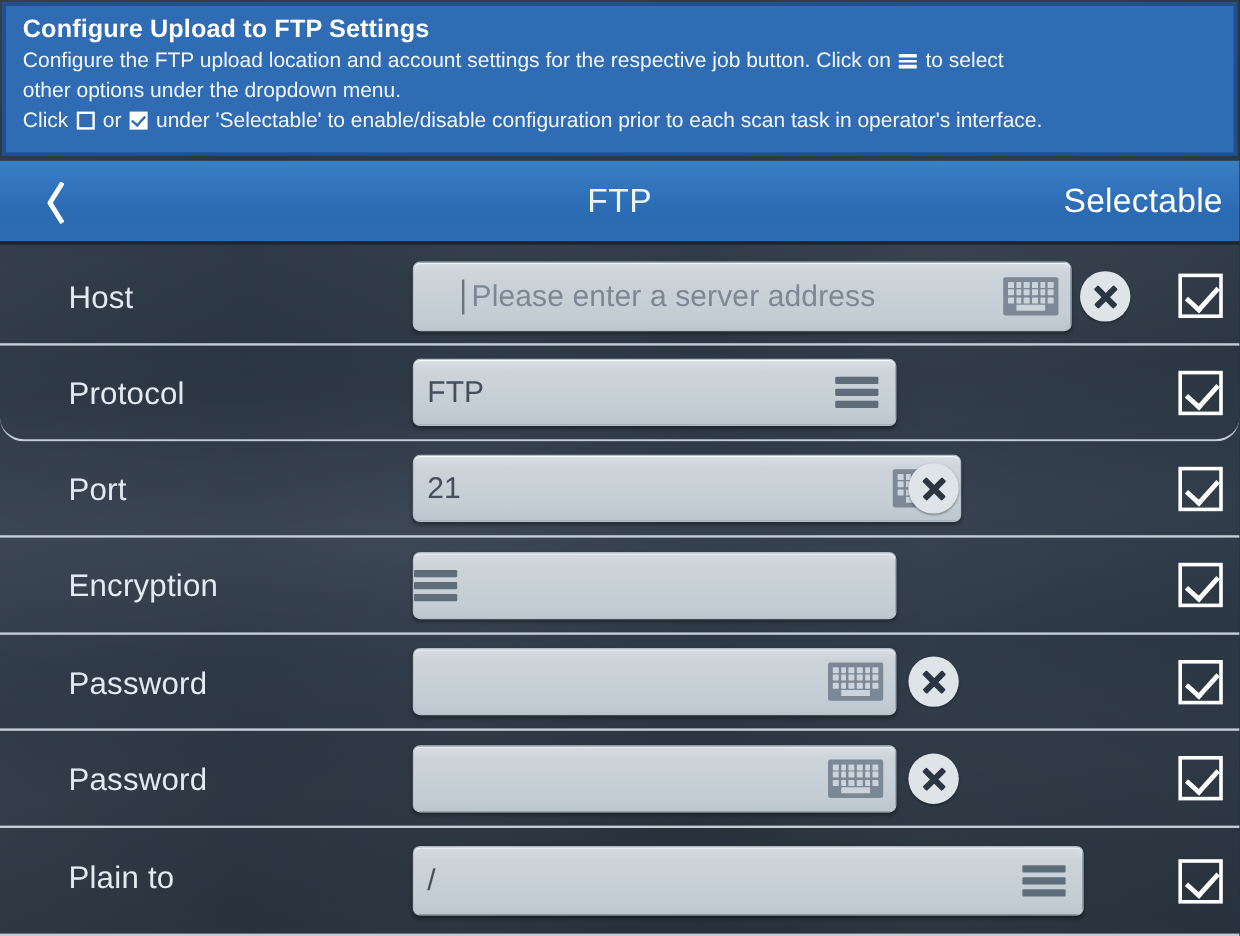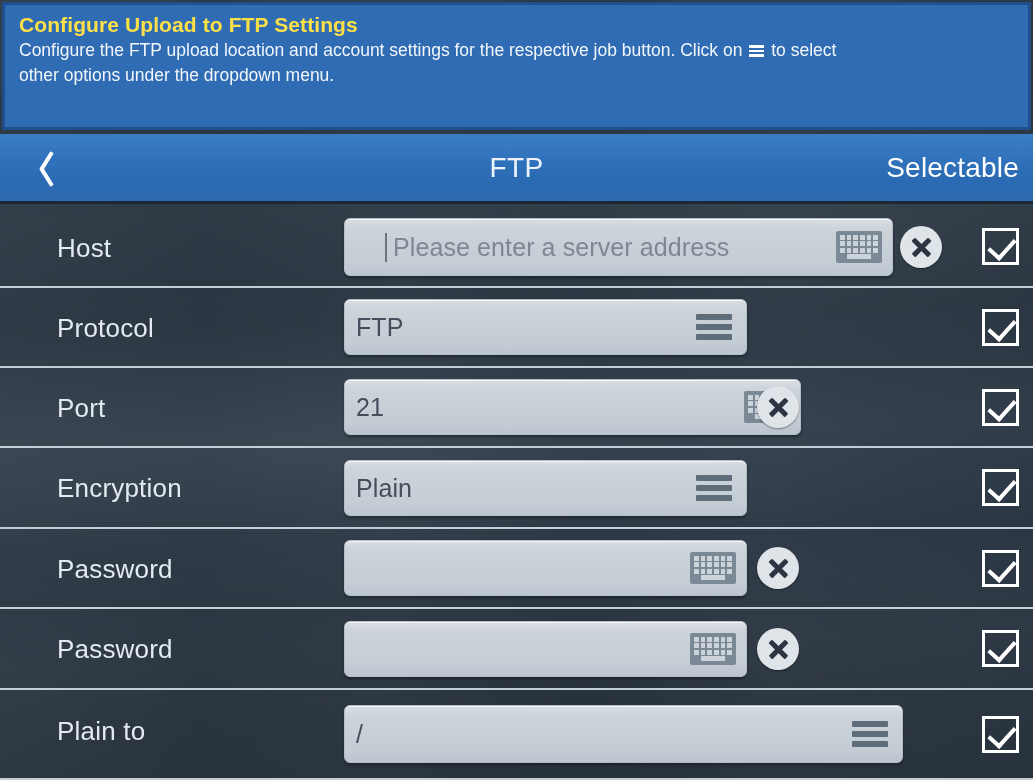--- a/index.html
+++ b/index.html
@@ -35,21 +35,21 @@
     background: #2f6cb4;
     border: 3px solid #1f4f8c;
     padding: 6px 12px 0 14px;
     color: #ffffff;
   }
   .banner-title {
     font-size: 21px;
     font-weight: bold;
     line-height: 27px;
     letter-spacing: 0.1px;
-    color: #fde047;
+    color: #ffffff;
   }
   .banner-body {
     font-size: 17.5px;
     line-height: 25px;
     color: #f2f6fb;
   }
   .banner-body .ln { display: block; white-space: nowrap; }
 
   .glyph-hamburger-inline {
     display: inline-block;
@@ -270,20 +270,27 @@
 
   <div class="banner">
     <div class="banner-title">Configure Upload to FTP Settings</div>
     <div class="banner-body">
       <span class="ln">
         <span>Configure the FTP upload location and account settings for the respective job button. Click on</span>
         <span class="glyph-hamburger-inline"><i></i><i></i><i></i></span>
         <span>to select</span>
       </span>
       <span class="ln">other options under the dropdown menu.</span>
+      <span class="ln">
+        <span>Click</span>
+        <span class="glyph-box-empty"></span>
+        <span>or</span>
+        <span class="glyph-box-checked"></span>
+        <span>under 'Selectable' to enable/disable configuration prior to each scan task in operator's interface.</span>
+      </span>
     </div>
   </div>
 
   <div class="navbar">
     <div class="nav-back">
       <div class="chev"></div>
     </div>
     <div class="nav-title">FTP</div>
     <div class="nav-right">Selectable</div>
   </div>
@@ -319,21 +326,21 @@
               <i></i>
             </div>
             <div class="kbd-row space">
               <i></i>
             </div>
           </div>
         </div>
         <div class="clear-btn" style="left: 900px; top: 19px;"></div>
         <div class="sel-check" style="top: 21px;"></div>
       </div>
-      <div class="row" style="top: 81px; height: 80px;">
+      <div class="row" style="top: 81px; height: 80px; border-radius: 20px;">
         <div class="row-label" style="top: 25px;">Protocol</div>
         <div class="field dropdown" style="left: 344px; width: 403px; height: 56px; top: 11px;">
           <div class="field-text">FTP</div>
           <div class="ham-icon">
             <i></i>
             <i></i>
             <i></i>
           </div>
         </div>
         <div class="sel-check" style="top: 21px;"></div>
@@ -371,21 +378,20 @@
               <i></i>
             </div>
           </div>
         </div>
         <div class="clear-btn" style="left: 757px; top: 18px;"></div>
         <div class="sel-check" style="top: 21px;"></div>
       </div>
       <div class="row" style="top: 241px; height: 81px;">
         <div class="row-label" style="top: 25px;">Encryption</div>
         <div class="field dropdown" style="left: 344px; width: 403px; height: 56px; top: 12px;">
-          <div class="field-text">Plain</div>
           <div class="ham-icon">
             <i></i>
             <i></i>
             <i></i>
           </div>
         </div>
         <div class="sel-check" style="top: 21px;"></div>
       </div>
       <div class="row" style="top: 322px; height: 80px;">
         <div class="row-label" style="top: 25px;">Password</div>

